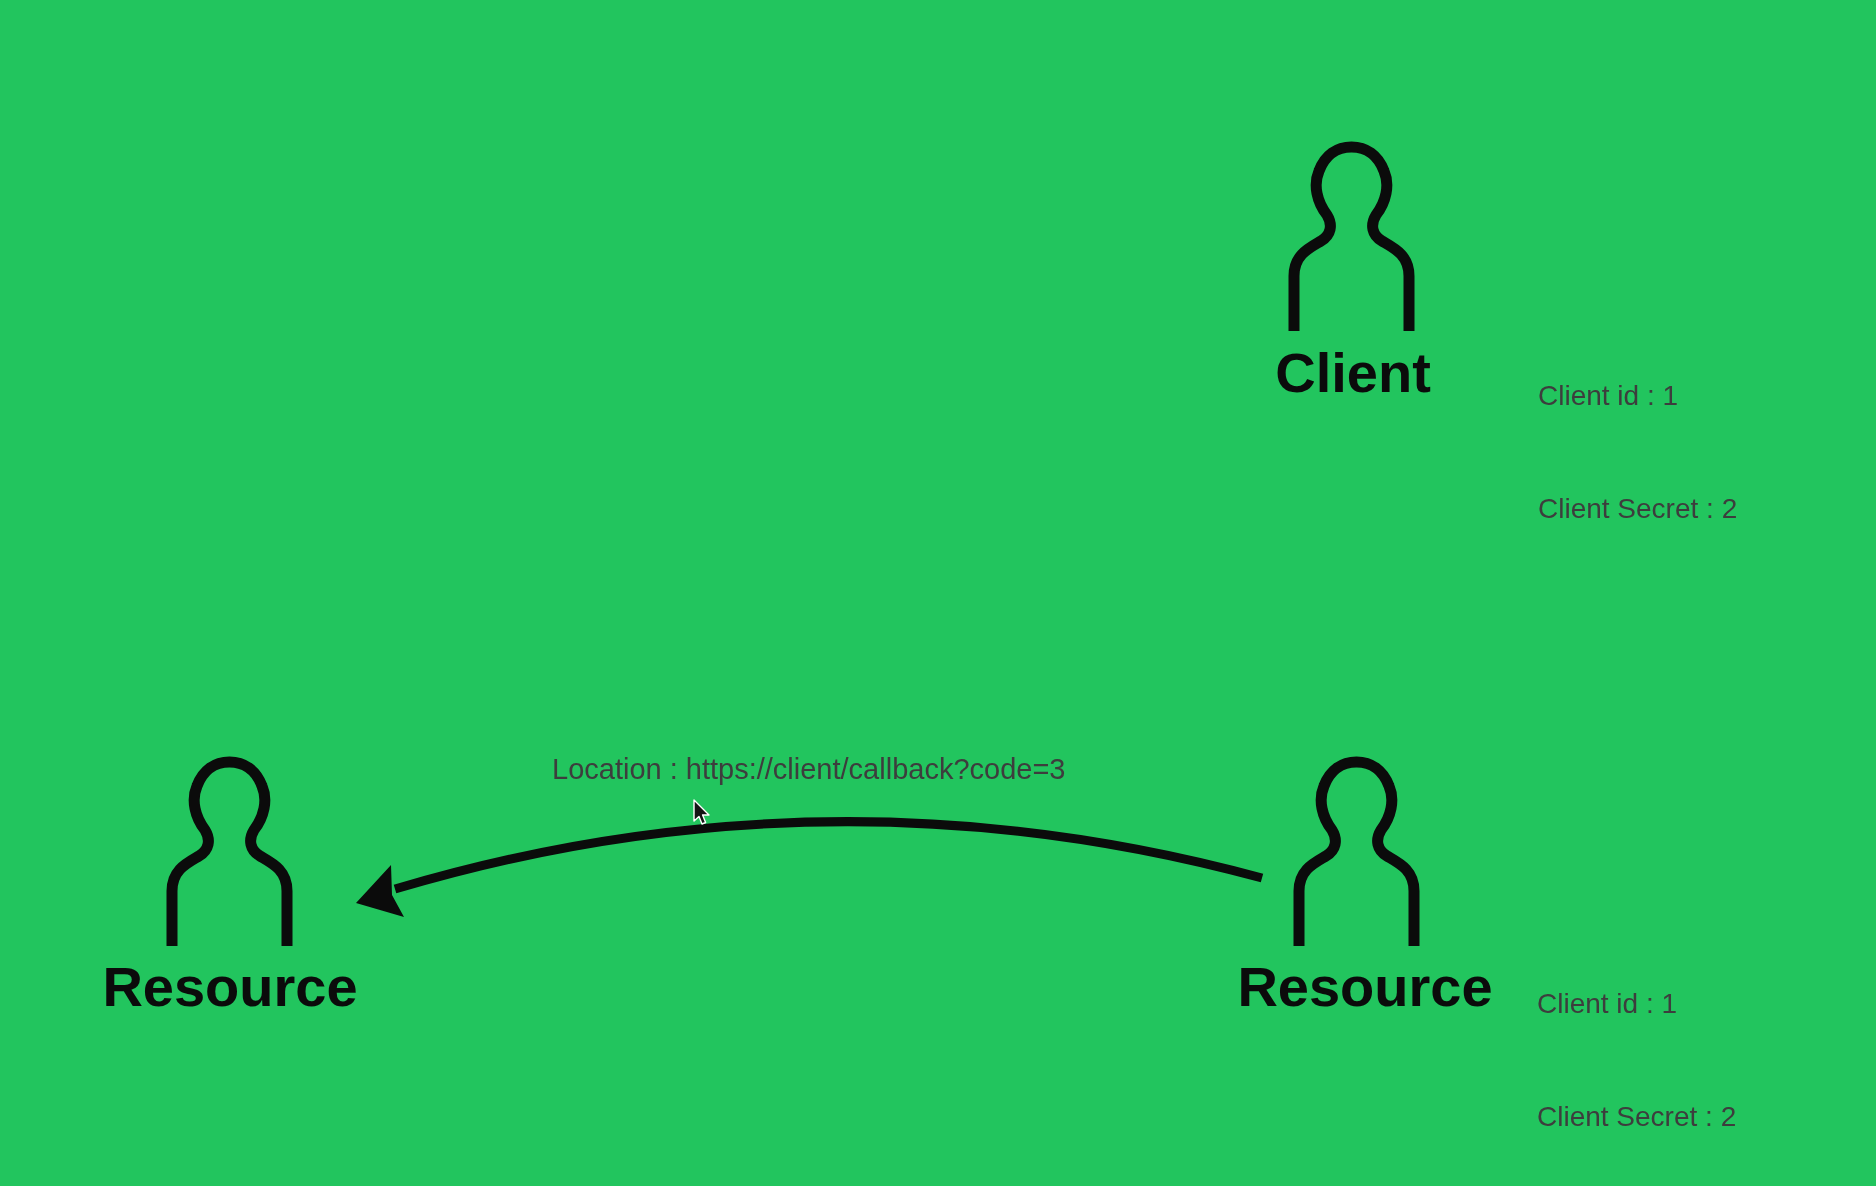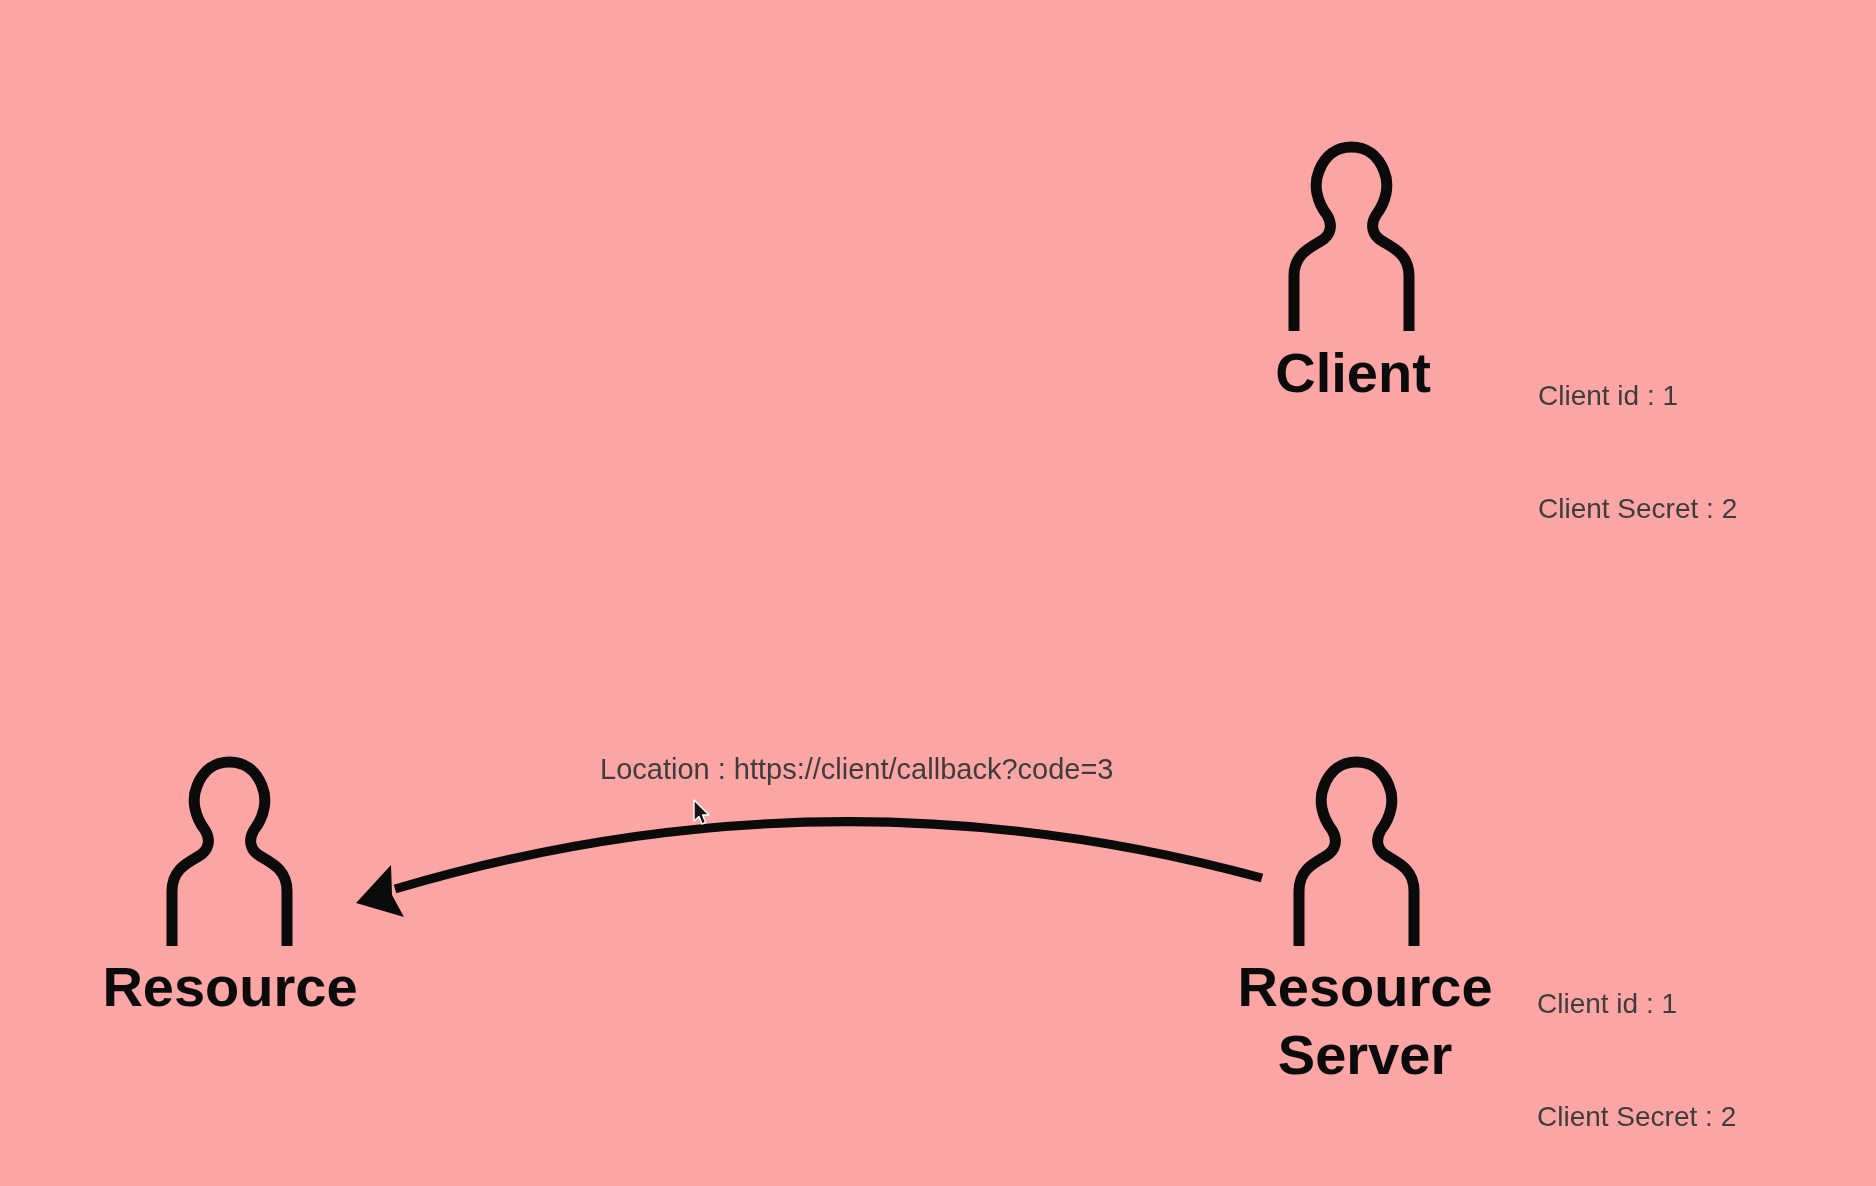--- a/index.html
+++ b/index.html
@@ -3,21 +3,21 @@
 <meta charset="utf-8">
 <style>
   html, body {
     margin: 0; padding: 0;
     background: #ffffff;
   }
   #canvas {
     position: relative;
     width: 1876px;
     height: 1186px;
-    background: #fca5a5;
+    background: #22c55e;
     overflow: hidden;
     font-family: "Liberation Sans", sans-serif;
   }
   .abs { position: absolute; }
   .person-icon-svg { display: block; }
   .actor-label {
     font-weight: bold;
     font-size: 56px;
     line-height: 68px;
     color: #0b0b0b;
@@ -29,21 +29,20 @@
     line-height: 37.5px;
     color: #3d3d3d;
     white-space: pre;
   }
   .annotation .line { white-space: pre; }
   .arrow-label {
     font-size: 29px;
     line-height: 34px;
     color: #3d3d3d;
     white-space: pre;
-    margin-left: 48px;
   }
   .overlay-svg {
     position: absolute;
     left: 0; top: 0;
     pointer-events: none;
   }
   .hidden-defs { position: absolute; width: 0; height: 0; overflow: hidden; }
 </style>
 </head>
 <body>
@@ -89,21 +88,20 @@
     <div>Resource</div>
   </div>
 
   <div class="abs" style="left:1288px; top:756px;">
     <svg class="person-icon-svg" width="137" height="190" viewBox="0 0 137 190">
       <use href="#person-shape"></use>
     </svg>
   </div>
   <div class="abs actor-label" style="left:1190px; top:953px; width:350px;">
     <div>Resource</div>
-    <div>Server</div>
   </div>
 
   <div class="abs annotation" style="left:1537px; top:910px;">
     <div class="line">Client id : 1</div>
     <div class="line">Client Secret : 2</div>
     
     
     
     
     

